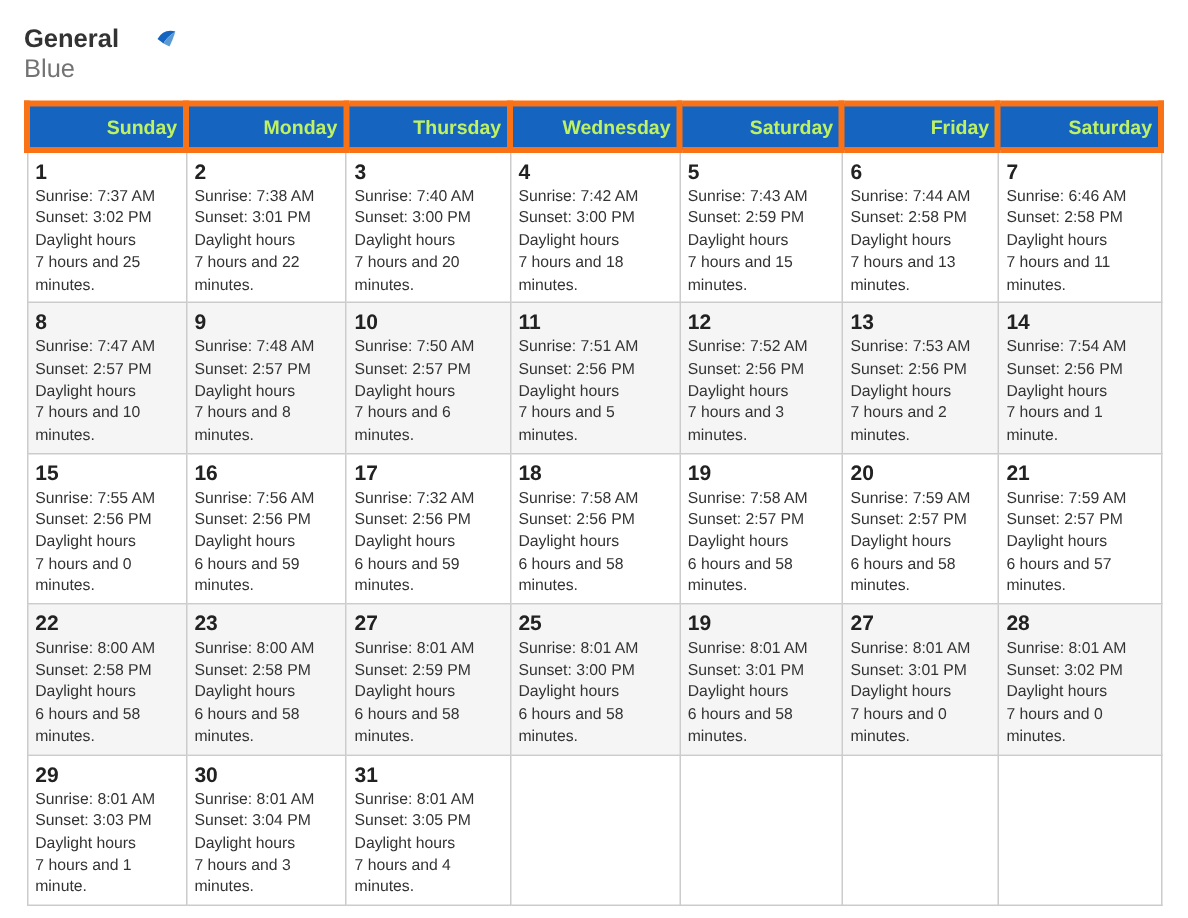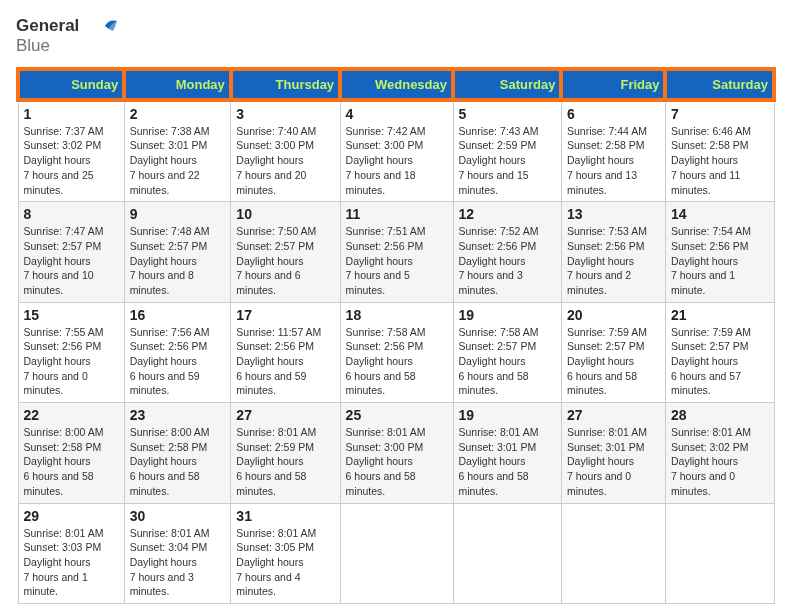--- a/index.html
+++ b/index.html
@@ -253,21 +253,21 @@
         <div class="day-detail">
           <span>Sunrise: 7:56 AM</span><br>
           <span>Sunset: 2:56 PM</span><br>
           <span>Daylight hours</span><br>
           <span>6 hours and 59 minutes.</span>
         </div>
       </td>
         <td>
         <span class="day-num">17</span>
         <div class="day-detail">
-          <span>Sunrise: 11:57 AM</span><br>
+          <span>Sunrise: 7:32 AM</span><br>
           <span>Sunset: 2:56 PM</span><br>
           <span>Daylight hours</span><br>
           <span>6 hours and 59 minutes.</span>
         </div>
       </td>
         <td>
         <span class="day-num">18</span>
         <div class="day-detail">
           <span>Sunrise: 7:58 AM</span><br>
           <span>Sunset: 2:56 PM</span><br>

